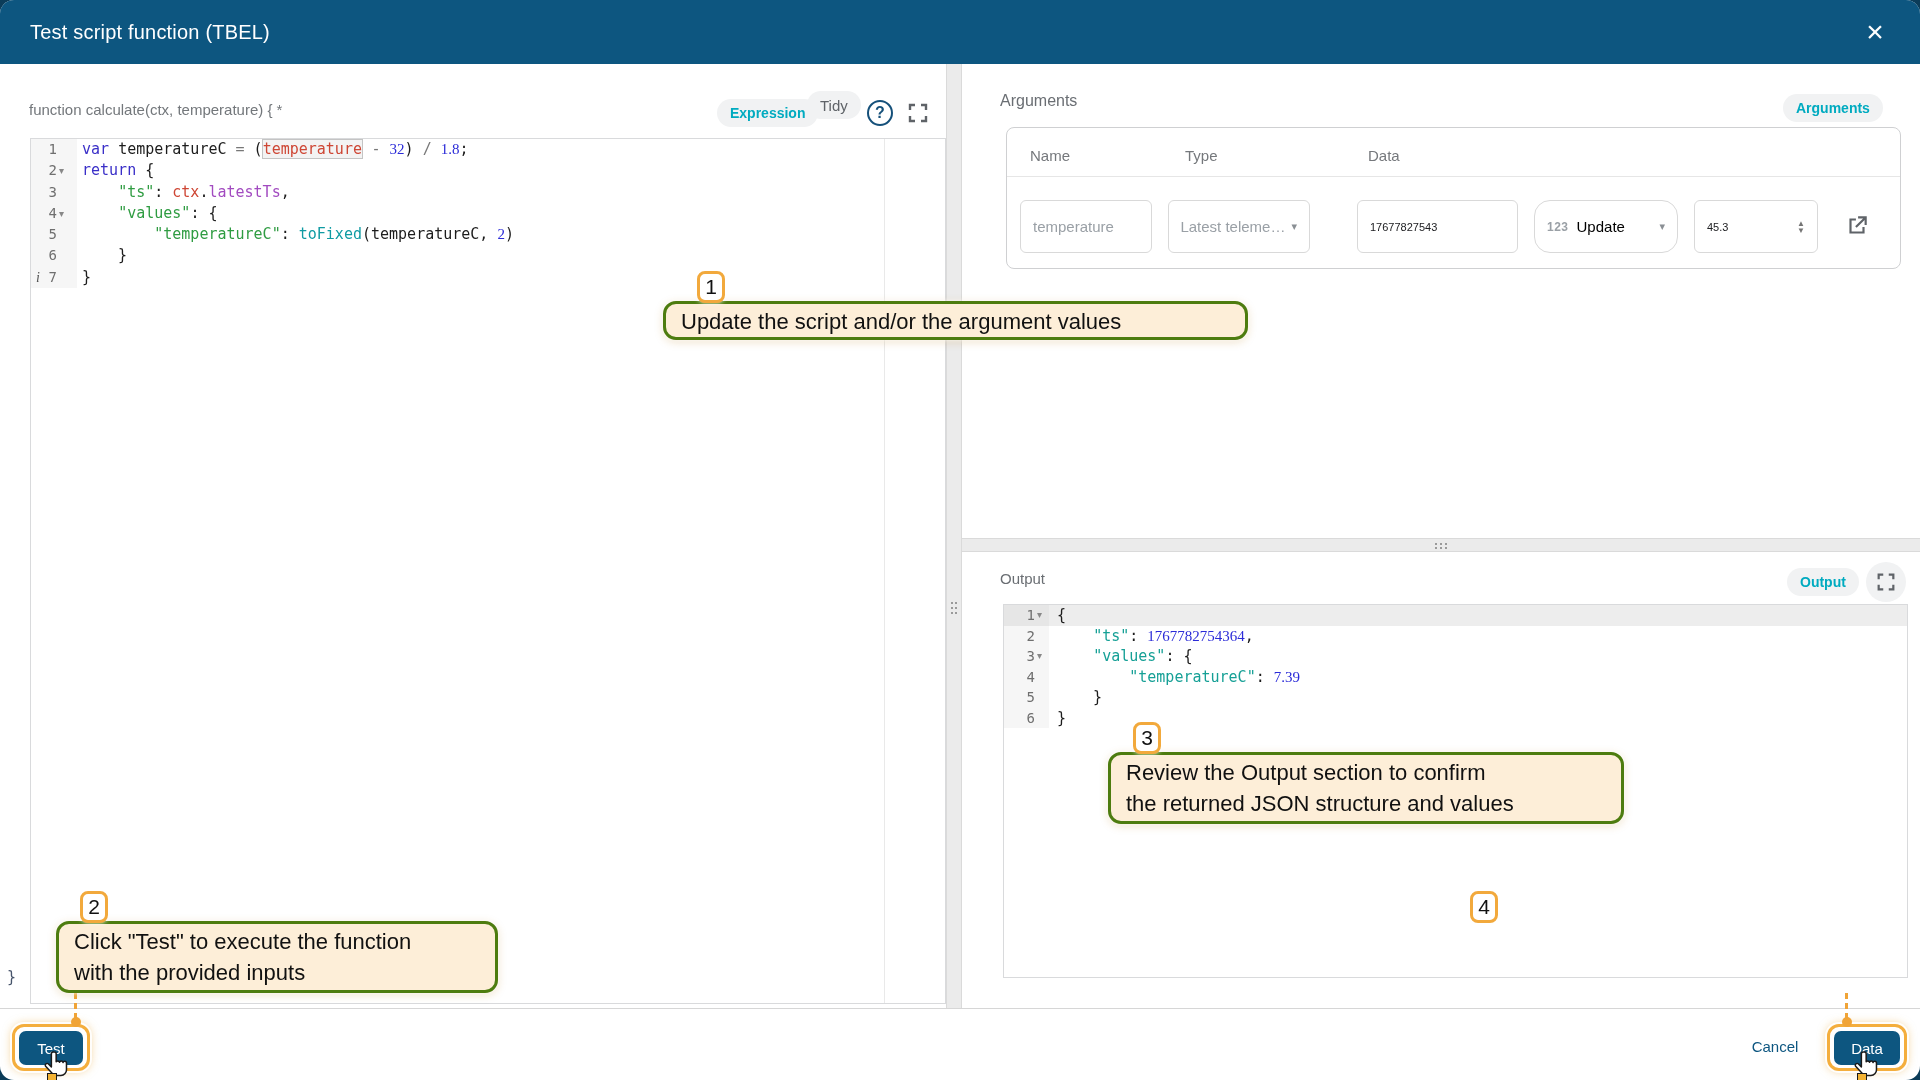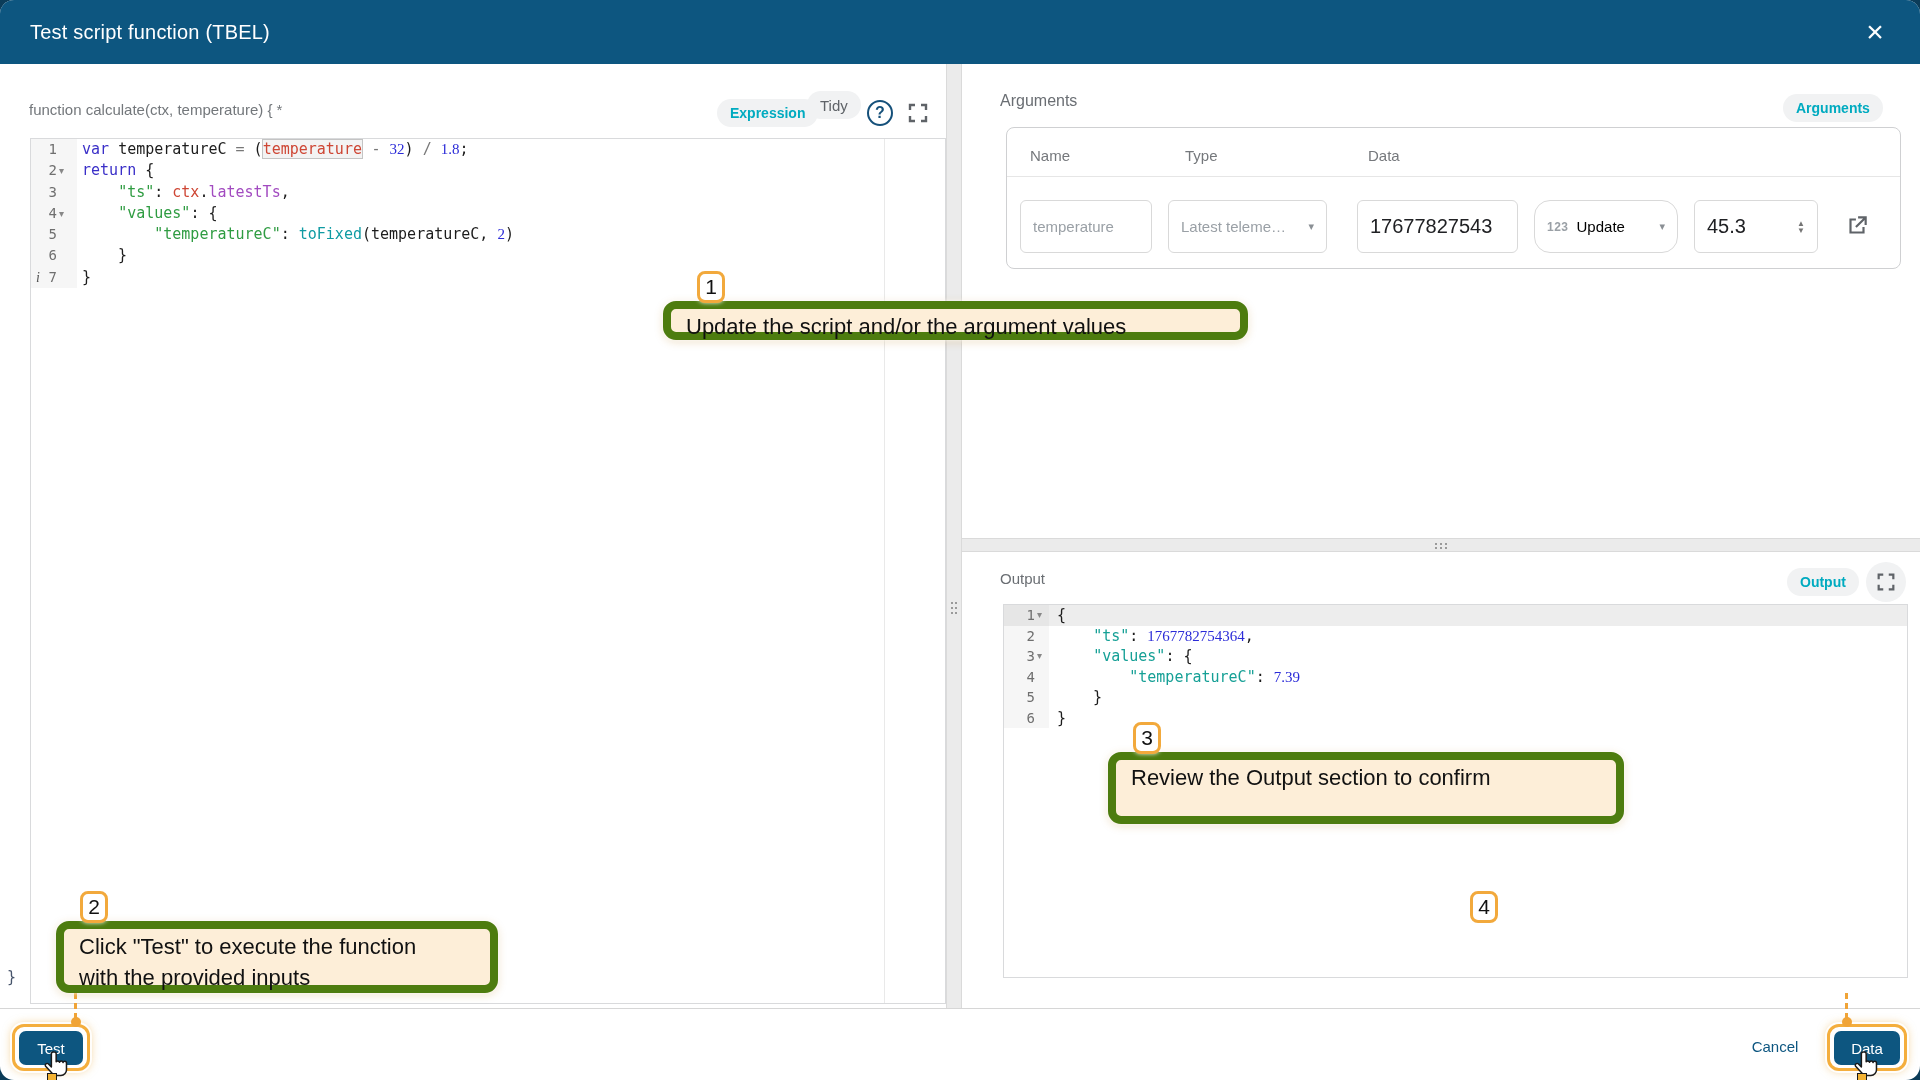--- a/index.html
+++ b/index.html
@@ -59,24 +59,24 @@
   #hsplit .grip{position:absolute;left:473px;top:4px;width:2px;height:2px;background:#9a9a9a;box-shadow:5px 0 #9a9a9a,10px 0 #9a9a9a,0 4px #9a9a9a,5px 4px #9a9a9a,10px 4px #9a9a9a;}
 
   
   #args-title{position:absolute;left:1000px;top:92px;font-size:16px;color:#6a6e73;}
   #args-badge{left:1783px;top:94px;}
   #args-box{position:absolute;left:1006px;top:127px;width:895px;height:142px;border:1px solid #cfd0d2;border-radius:8px;box-sizing:border-box;}
   .col-head{position:absolute;top:147px;font-size:15px;color:#75787c;}
   #col-name{left:1030px;} #col-type{left:1185px;} #col-data{left:1368px;}
   #args-divider{position:absolute;left:1007px;top:176px;width:893px;height:1px;background:#e6e6e6;}
   .field{position:absolute;top:200px;height:53px;border:1px solid #d9d9d9;border-radius:6px;box-sizing:border-box;background:#fff;font-size:15px;display:flex;align-items:center;padding:0 12px;overflow:hidden;white-space:nowrap;}
-  .field input{border:none;outline:none;font-size:20px;font-family:"Liberation Sans",sans-serif;width:100%;padding:0;color:#202124;background:transparent;}
+  .field input{border:none;outline:none;font-size:11px;font-family:"Liberation Sans",sans-serif;width:100%;padding:0;color:#202124;background:transparent;}
   .muted{color:#9aa0a6;}
   #f-name{left:1020px;width:132px;}
-  #f-type{left:1168px;width:159px;justify-content:space-between;color:#9aa0a6;cursor:pointer;}
+  #f-type{left:1168px;width:142px;justify-content:flex-end;color:#9aa0a6;cursor:pointer;}
   #f-ts{left:1357px;width:161px;}
   #f-dtype{left:1534px;width:144px;justify-content:space-between;cursor:pointer;border-radius:16px;}
   #f-val{left:1694px;width:124px;}
   .dd-arrow{color:#8a8f94;font-size:11px;margin-left:6px;}
   .t123{color:#9aa0a6;font-size:12px;font-weight:700;margin-right:8px;letter-spacing:.5px;}
   .stepper{display:flex;flex-direction:column;margin-left:auto;color:#757575;font-size:8px;line-height:7px;cursor:pointer;}
   #launch-btn{position:absolute;left:1844px;top:213px;width:26px;height:26px;cursor:pointer;}
 
   
   #out-title{position:absolute;left:1000px;top:570px;font-size:15px;color:#6a6e73;}
@@ -88,21 +88,21 @@
   .ring{position:absolute;border:3px solid #f4ae3d;border-radius:12px;box-sizing:border-box;box-shadow:0 0 0 2px rgba(255,255,255,.9),0 0 10px rgba(230,160,40,.55);}
   #test-ring{left:12px;top:1024px;width:78px;height:47px;}
   #save-ring{left:1827px;top:1024px;width:80px;height:47px;}
   .btn{position:absolute;background:var(--primary,#0d5680);color:#fff;font-size:15px;font-weight:500;border:none;border-radius:7px;display:flex;align-items:center;justify-content:center;cursor:pointer;font-family:"Liberation Sans",sans-serif;}
   #test-btn{left:19px;top:1031px;width:64px;height:34px;}
   #save-btn{left:1834px;top:1031px;width:66px;height:34px;}
   #cancel-btn{position:absolute;left:1735px;top:1038px;width:80px;text-align:center;color:var(--primary,#0d5680);font-size:15px;font-weight:500;cursor:pointer;}
 
   
   .co-num{position:absolute;width:28px;height:32px;background:#fff;border:3px solid #f2a93c;border-radius:8px;box-sizing:border-box;display:flex;align-items:center;justify-content:center;font-size:21px;color:#111;z-index:30;box-shadow:0 0 4px rgba(255,255,255,.9);}
-  .co-box{position:absolute;background:var(--callout-bg,#fdeed8);border:8px solid #4d7c0f;border-radius:13px;box-sizing:border-box;color:#111;font-size:22px;line-height:31px;padding:2px 15px;z-index:29;box-shadow:0 0 4px rgba(255,255,255,.95),0 2px 9px rgba(190,130,30,.25);}
+  .co-box{position:absolute;background:var(--callout-bg,#fdeed8);border:3px solid #4d7c0f;border-radius:13px;box-sizing:border-box;color:#111;font-size:22px;line-height:31px;padding:2px 15px;z-index:29;box-shadow:0 0 4px rgba(255,255,255,.95),0 2px 9px rgba(190,130,30,.25);}
   #co1-num{left:697px;top:271px;} #co1-box{left:663px;top:301px;width:585px;height:39px;line-height:31px;}
   #co2-num{left:80px;top:891px;}  #co2-box{left:56px;top:921px;width:442px;height:72px;}
   #co3-num{left:1133px;top:722px;}#co3-box{left:1108px;top:752px;width:516px;height:72px;}
   #co4-num{left:1470px;top:891px;}#co4-box{left:1452px;top:921px;width:414px;height:72px;}
   .leader{position:absolute;width:0;border-left:3px dashed #f0a437;z-index:28;}
   #test-leader{left:74px;top:993px;height:26px;}
   #save-leader{left:1845px;top:993px;height:26px;}
   .leader-dot{position:absolute;width:10px;height:10px;border-radius:50%;background:#f0a437;z-index:31;}
   #test-dot{left:71px;top:1017px;} #save-dot{left:1842px;top:1017px;}
   .hand{position:absolute;z-index:40;}
@@ -261,20 +261,21 @@
   <div id="co2-box" class="co-box">
     <div>Click "Test" to execute the function</div>
     <div>with the provided inputs</div>
   </div>
   <div id="test-leader" class="leader"></div>
   <div id="test-dot" class="leader-dot"></div>
 
   <div id="co3-num" class="co-num">3</div>
   <div id="co3-box" class="co-box">
     <div>Review the Output section to confirm</div>
+    <div>the returned JSON structure and values</div>
   </div>
 
   <div id="co4-num" class="co-num">4</div>
   <div id="save-leader" class="leader"></div>
   <div id="save-dot" class="leader-dot"></div>
 
   <div class="hand" style="left:42px;top:1049px;">
     <svg width="30" height="32" viewBox="0 0 32 32">
           <path d="M12 2c-1.1 0-2 .9-2 2v14l-3.1-3.1c-.8-.8-2-.8-2.8 0-.8.8-.8 2 0 2.8l7.2 7.6c1.1 1.2 2.7 1.9 4.3 1.9h4.6c3.3 0 5.9-2.7 5.9-6v-7.4c0-1-.8-1.9-1.9-1.9-.9 0-1.6.6-1.8 1.4-.1-.9-.9-1.6-1.9-1.6-.9 0-1.6.6-1.8 1.4-.2-.9-.9-1.5-1.9-1.5-.7 0-1.3.4-1.7.9V4c0-1.1-.9-2-2-2z" fill="#fff" stroke="#1a1a1a" stroke-width="1.6" stroke-linejoin="round"></path>
         </svg>

